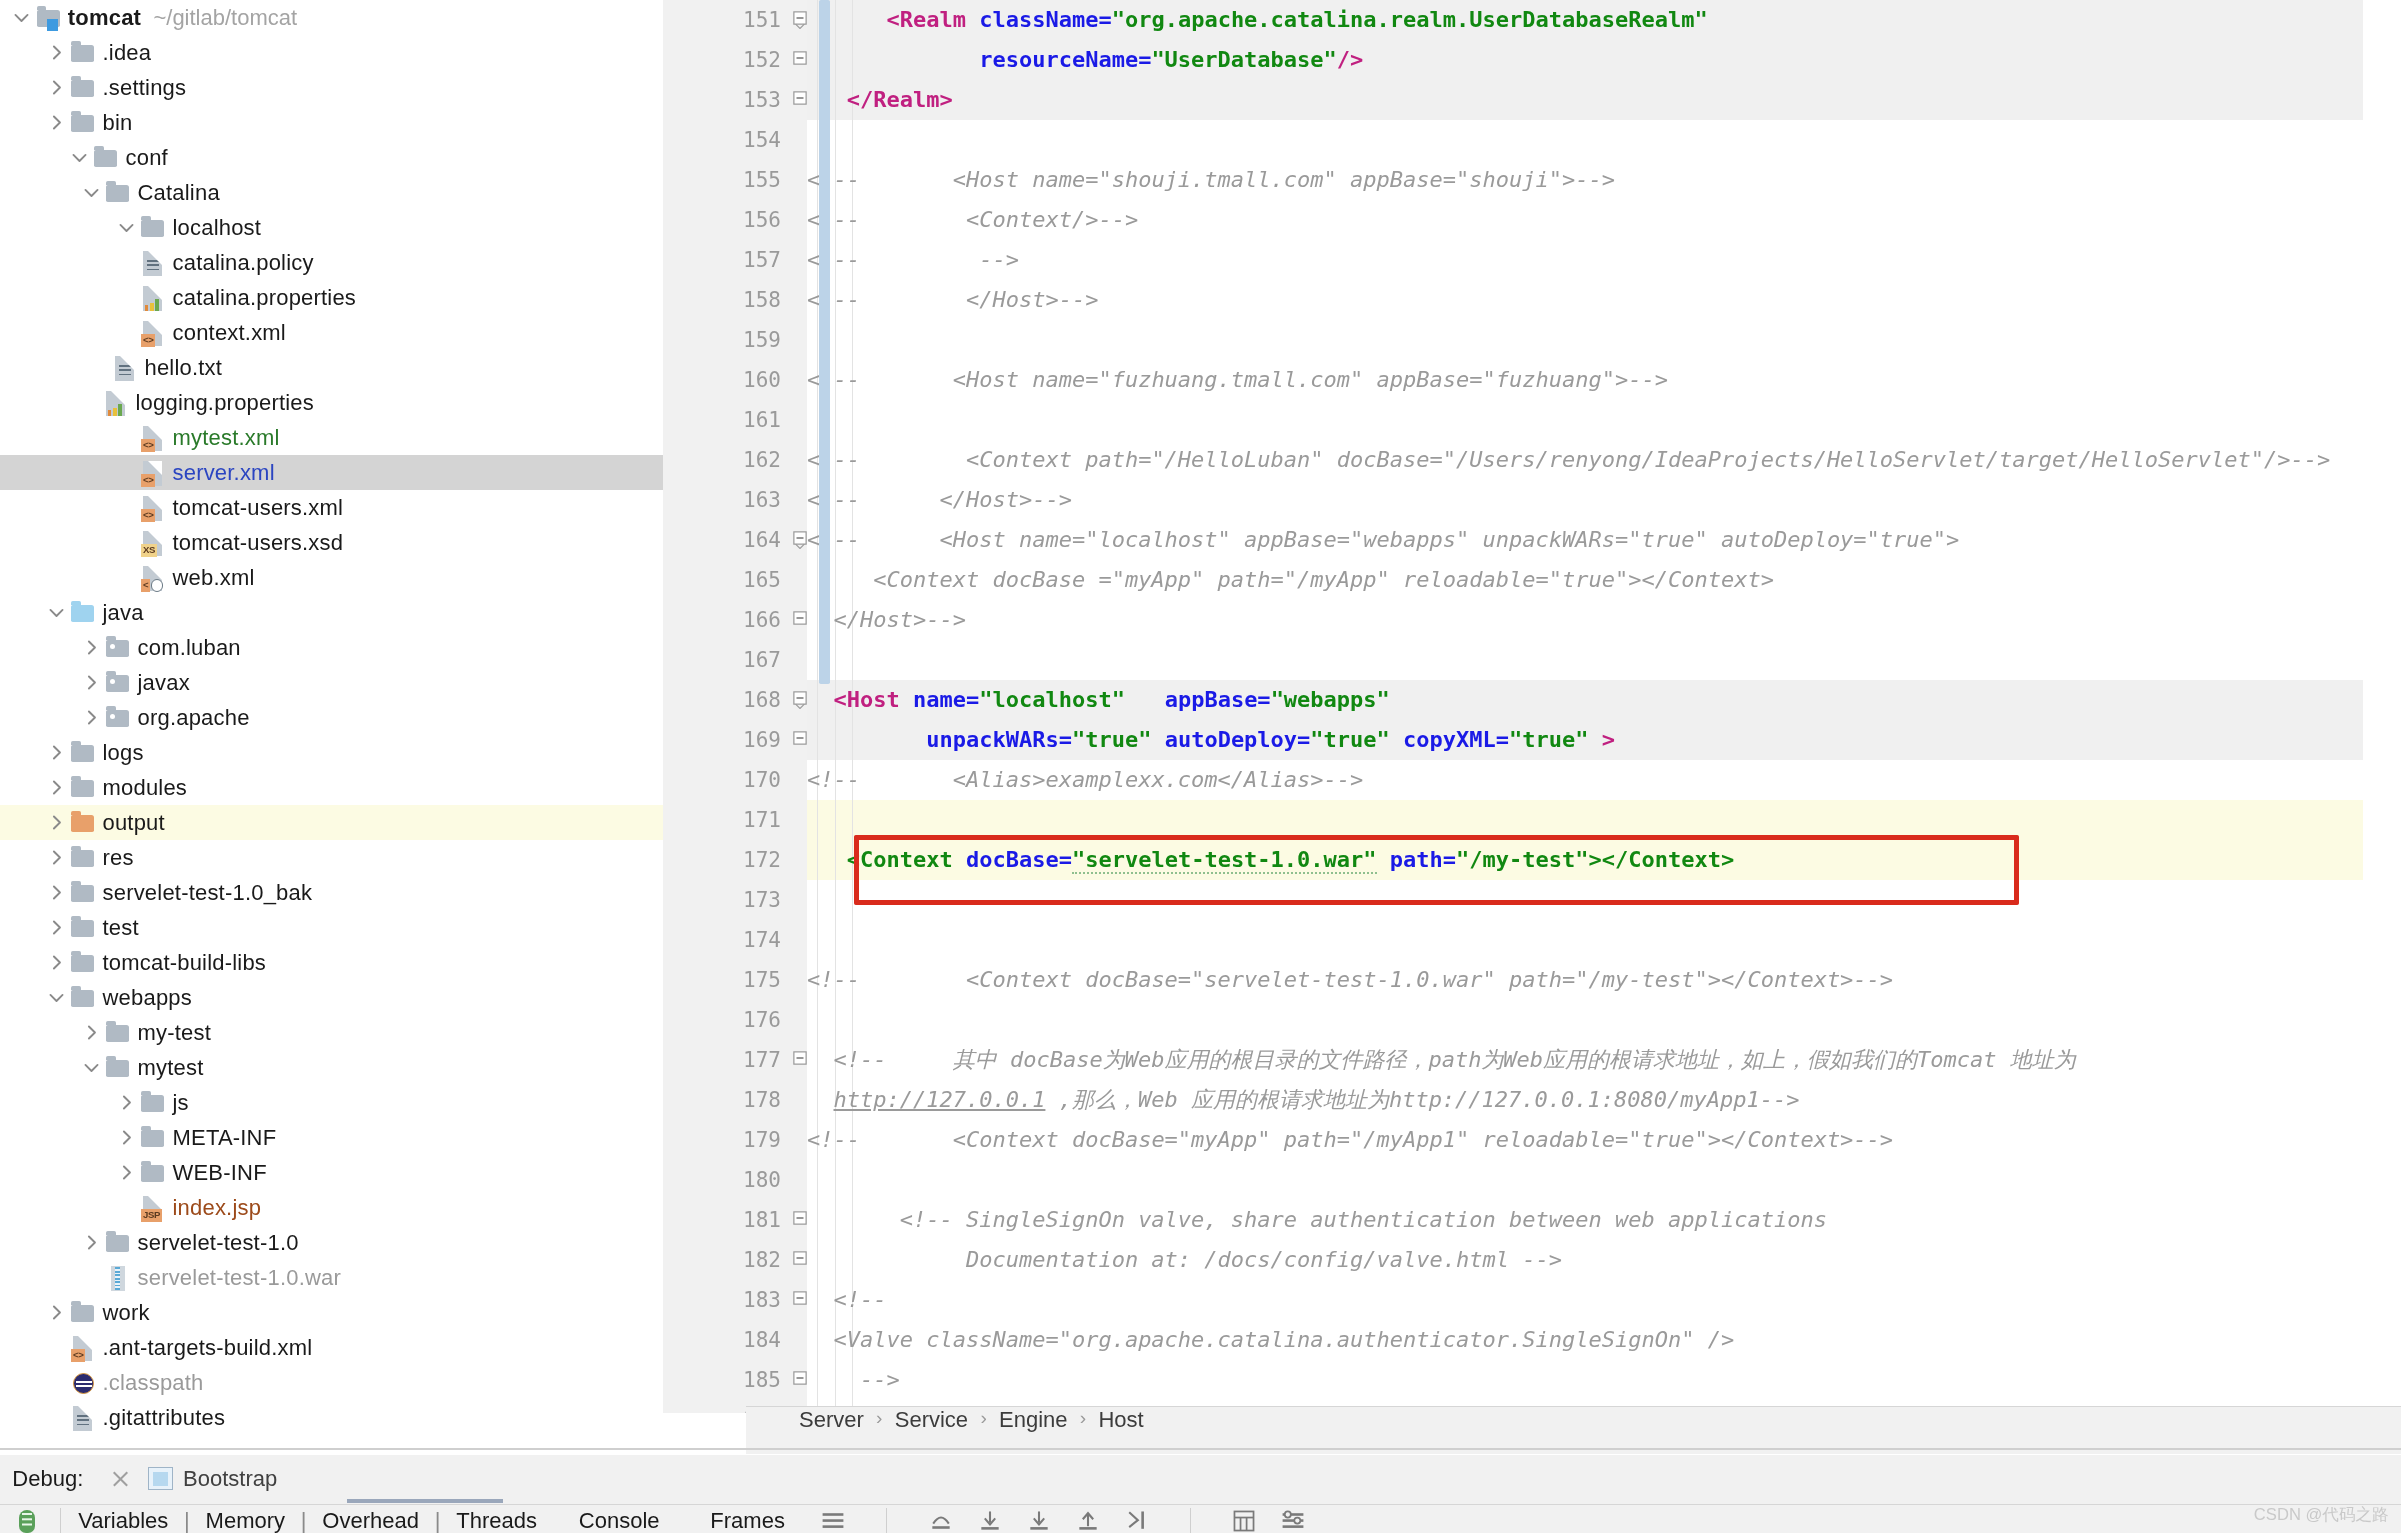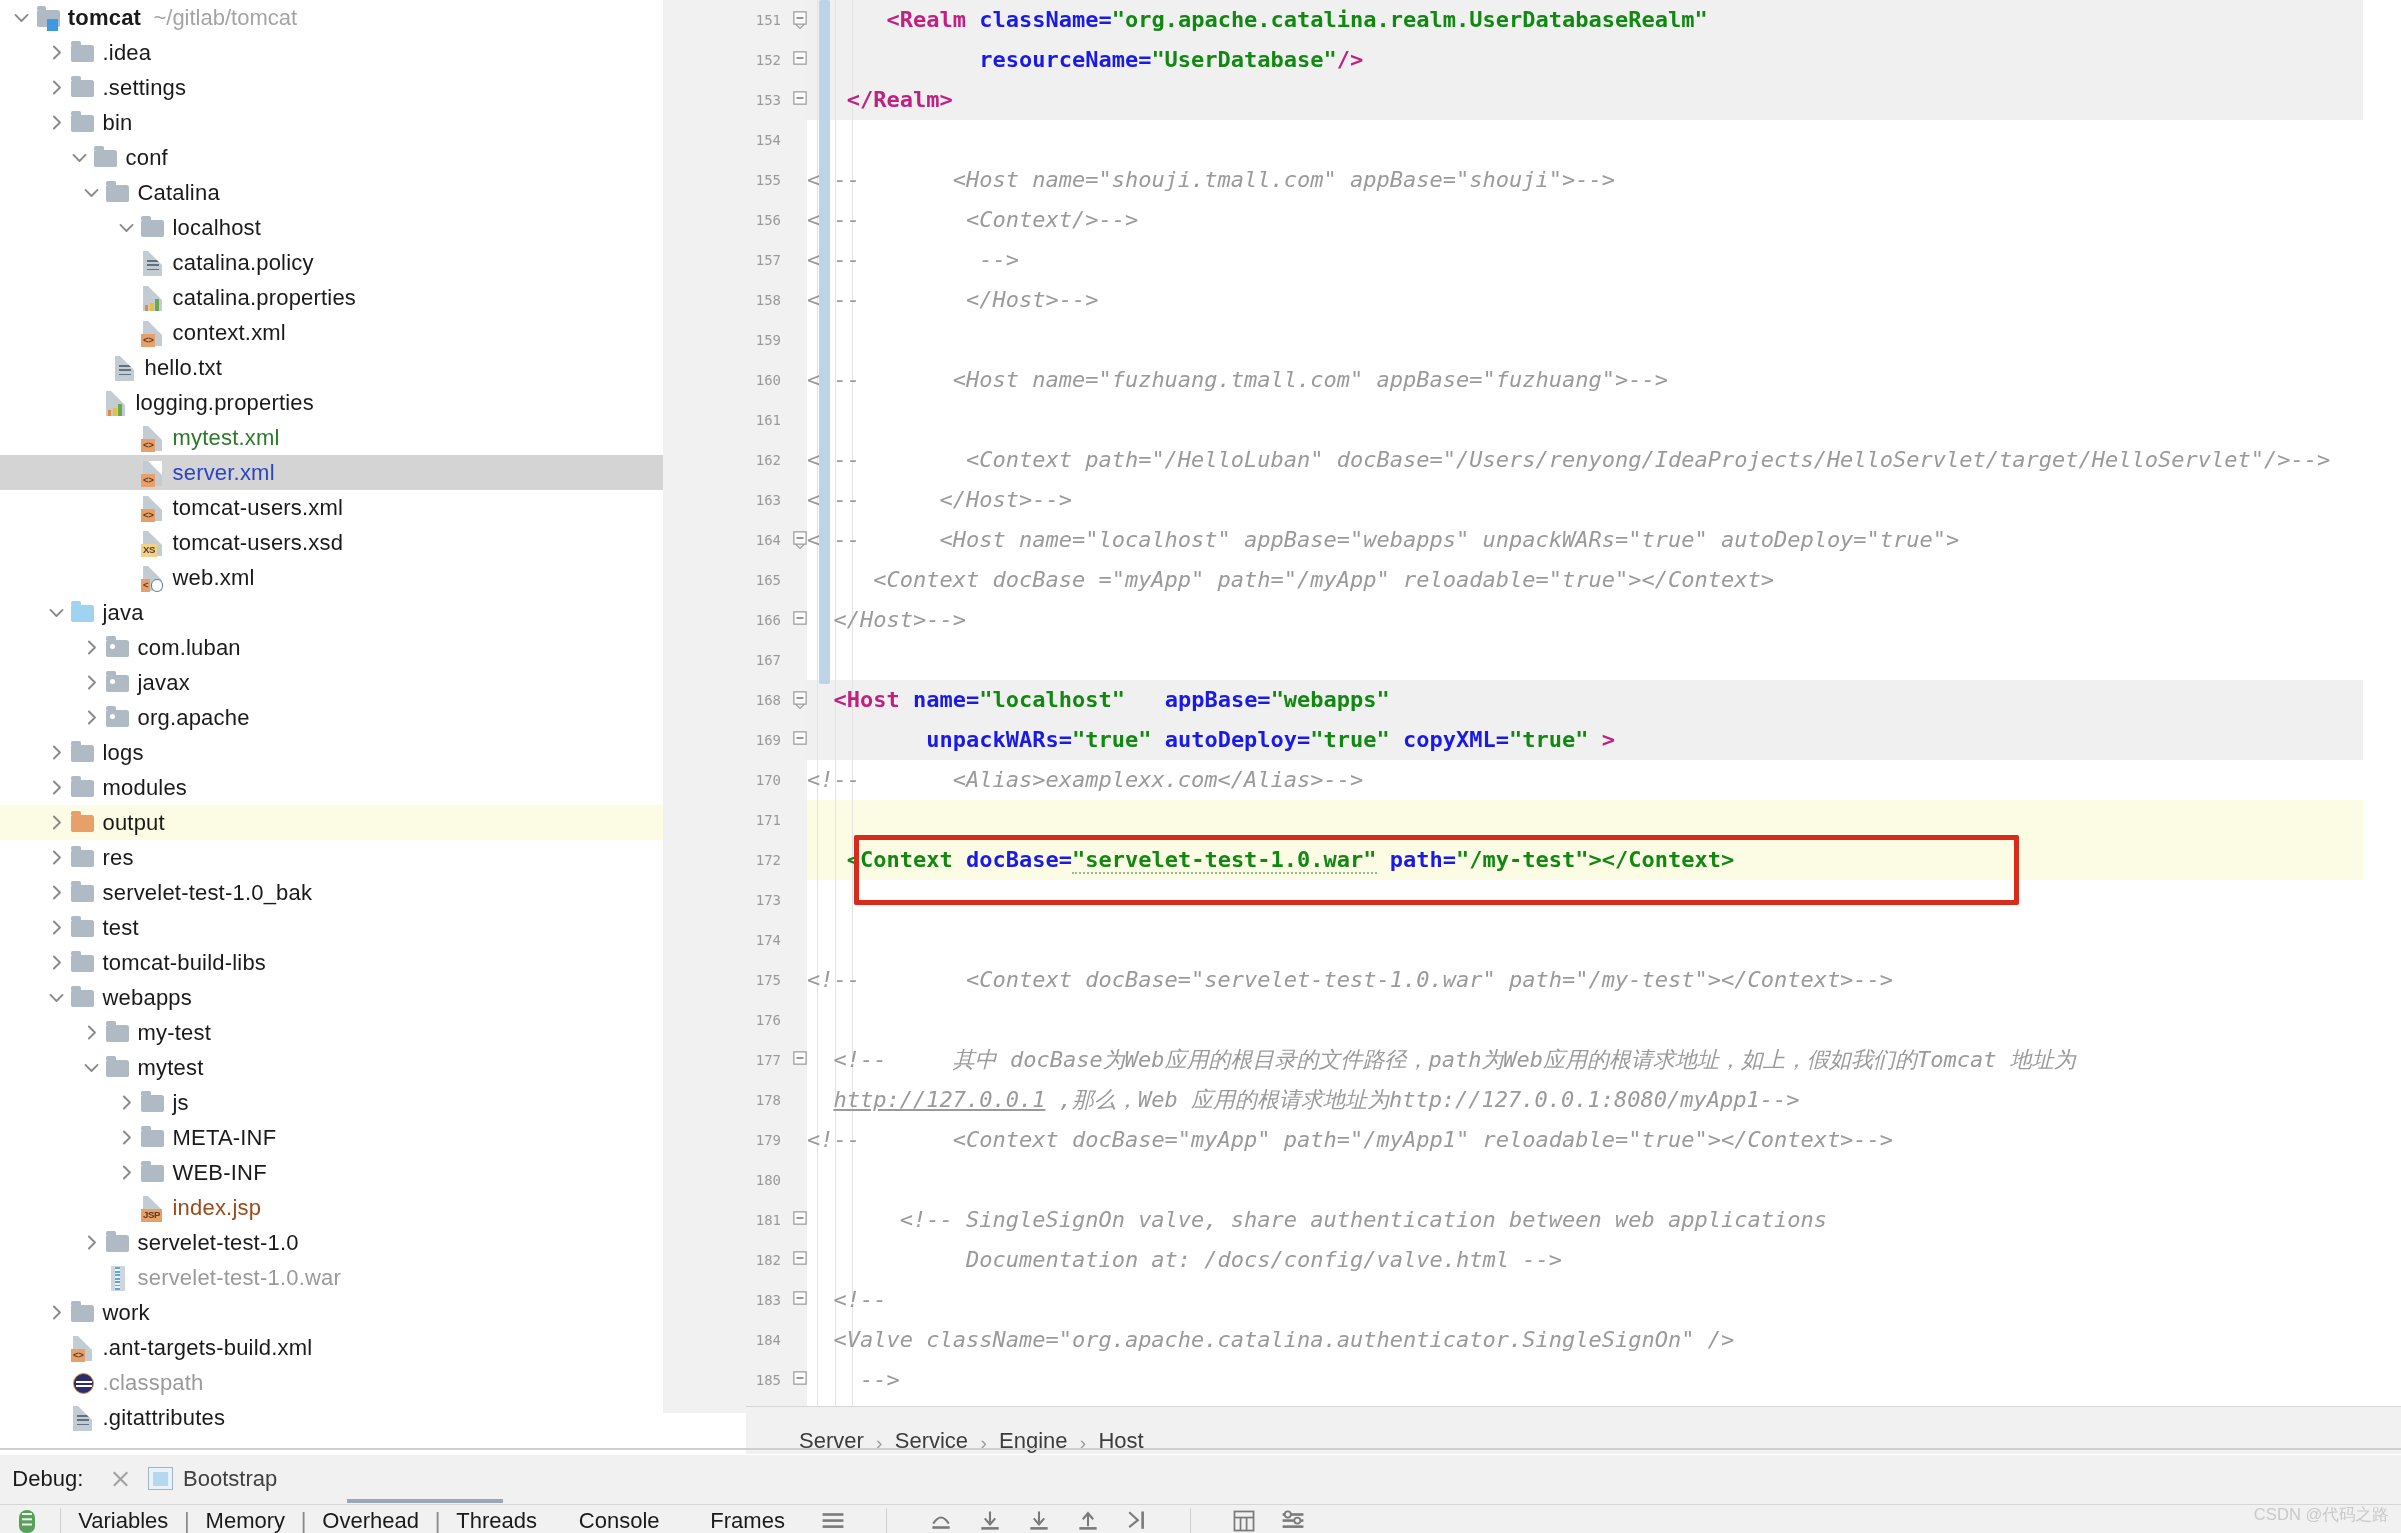--- a/index.html
+++ b/index.html
@@ -82,21 +82,21 @@
      background:#fff;border:1.8px solid #6b7a86;box-sizing:border-box;}
 
   
   .editor{position:absolute;left:663px;top:0;width:1738px;height:1413px;background:#ffffff;overflow:hidden;}
   .ed-lines{position:absolute;left:0;top:0;width:1738px;}
   .cl{position:relative;height:40px;line-height:40px;white-space:pre;}
   .cl.hl{background:#f0f0f0;}
   .cl.bandhl{background:#fcfbe3;}
   .gutter{position:absolute;left:0;top:0;width:144px;height:40px;background:#f1f1f1;}
   .lnum{position:absolute;left:0;top:0;width:118px;text-align:right;
-        font-family:"DejaVu Sans Mono",monospace;font-size:14px;color:#9a9a9a;}
+        font-family:"DejaVu Sans Mono",monospace;font-size:21px;color:#9a9a9a;}
   .fold-marker{position:absolute;left:130px;top:11.4px;width:17.5px;height:17.5px;}
   .fold-marker svg{display:block;}
   .vline{position:absolute;top:0;width:0.9px;height:40px;background:#e3e3e3;}
   .code{position:absolute;left:144px;top:0;
         font-family:"DejaVu Sans Mono",monospace;font-size:22px;
         white-space:pre;color:#000;}
   .tg{color:#c02080;font-weight:bold;}
   .at{color:#1a1ae6;font-weight:bold;}
   .vl{color:#118811;font-weight:bold;}
   .cm{color:#9a9a9a;font-style:italic;}
@@ -105,21 +105,21 @@
   
   .redbox{position:absolute;border:5.3px solid #d92b1c;border-radius:1.8px;pointer-events:none;}
 
   
   .thumb{position:absolute;left:775px;top:0;width:10.5px;background:#c7d7e8;border-radius:1.8px;}
 
   
   .crumb{
     position:absolute;left:746px;top:1406px;width:1656px;height:48px;
     background:#f1f1f1;border-top:0.9px solid #d6d6d6;
-    display:flex;align-items:flex-end;padding-left:53px;box-sizing:border-box;
+    display:flex;align-items:flex-start;padding-left:53px;box-sizing:border-box;
     font-size:22px;color:#3c3c3c;gap:12.3px;
   }
   .crumb .sep{color:#9a9a9a;font-size:19px;}
 
   
   .edstrip{position:absolute;left:2363px;top:0;width:39px;height:1413px;background:#ffffff;}
 
   
   .hsep{position:absolute;left:0;top:1448px;width:2401px;height:1.8px;background:#cfcfcf;}
 

